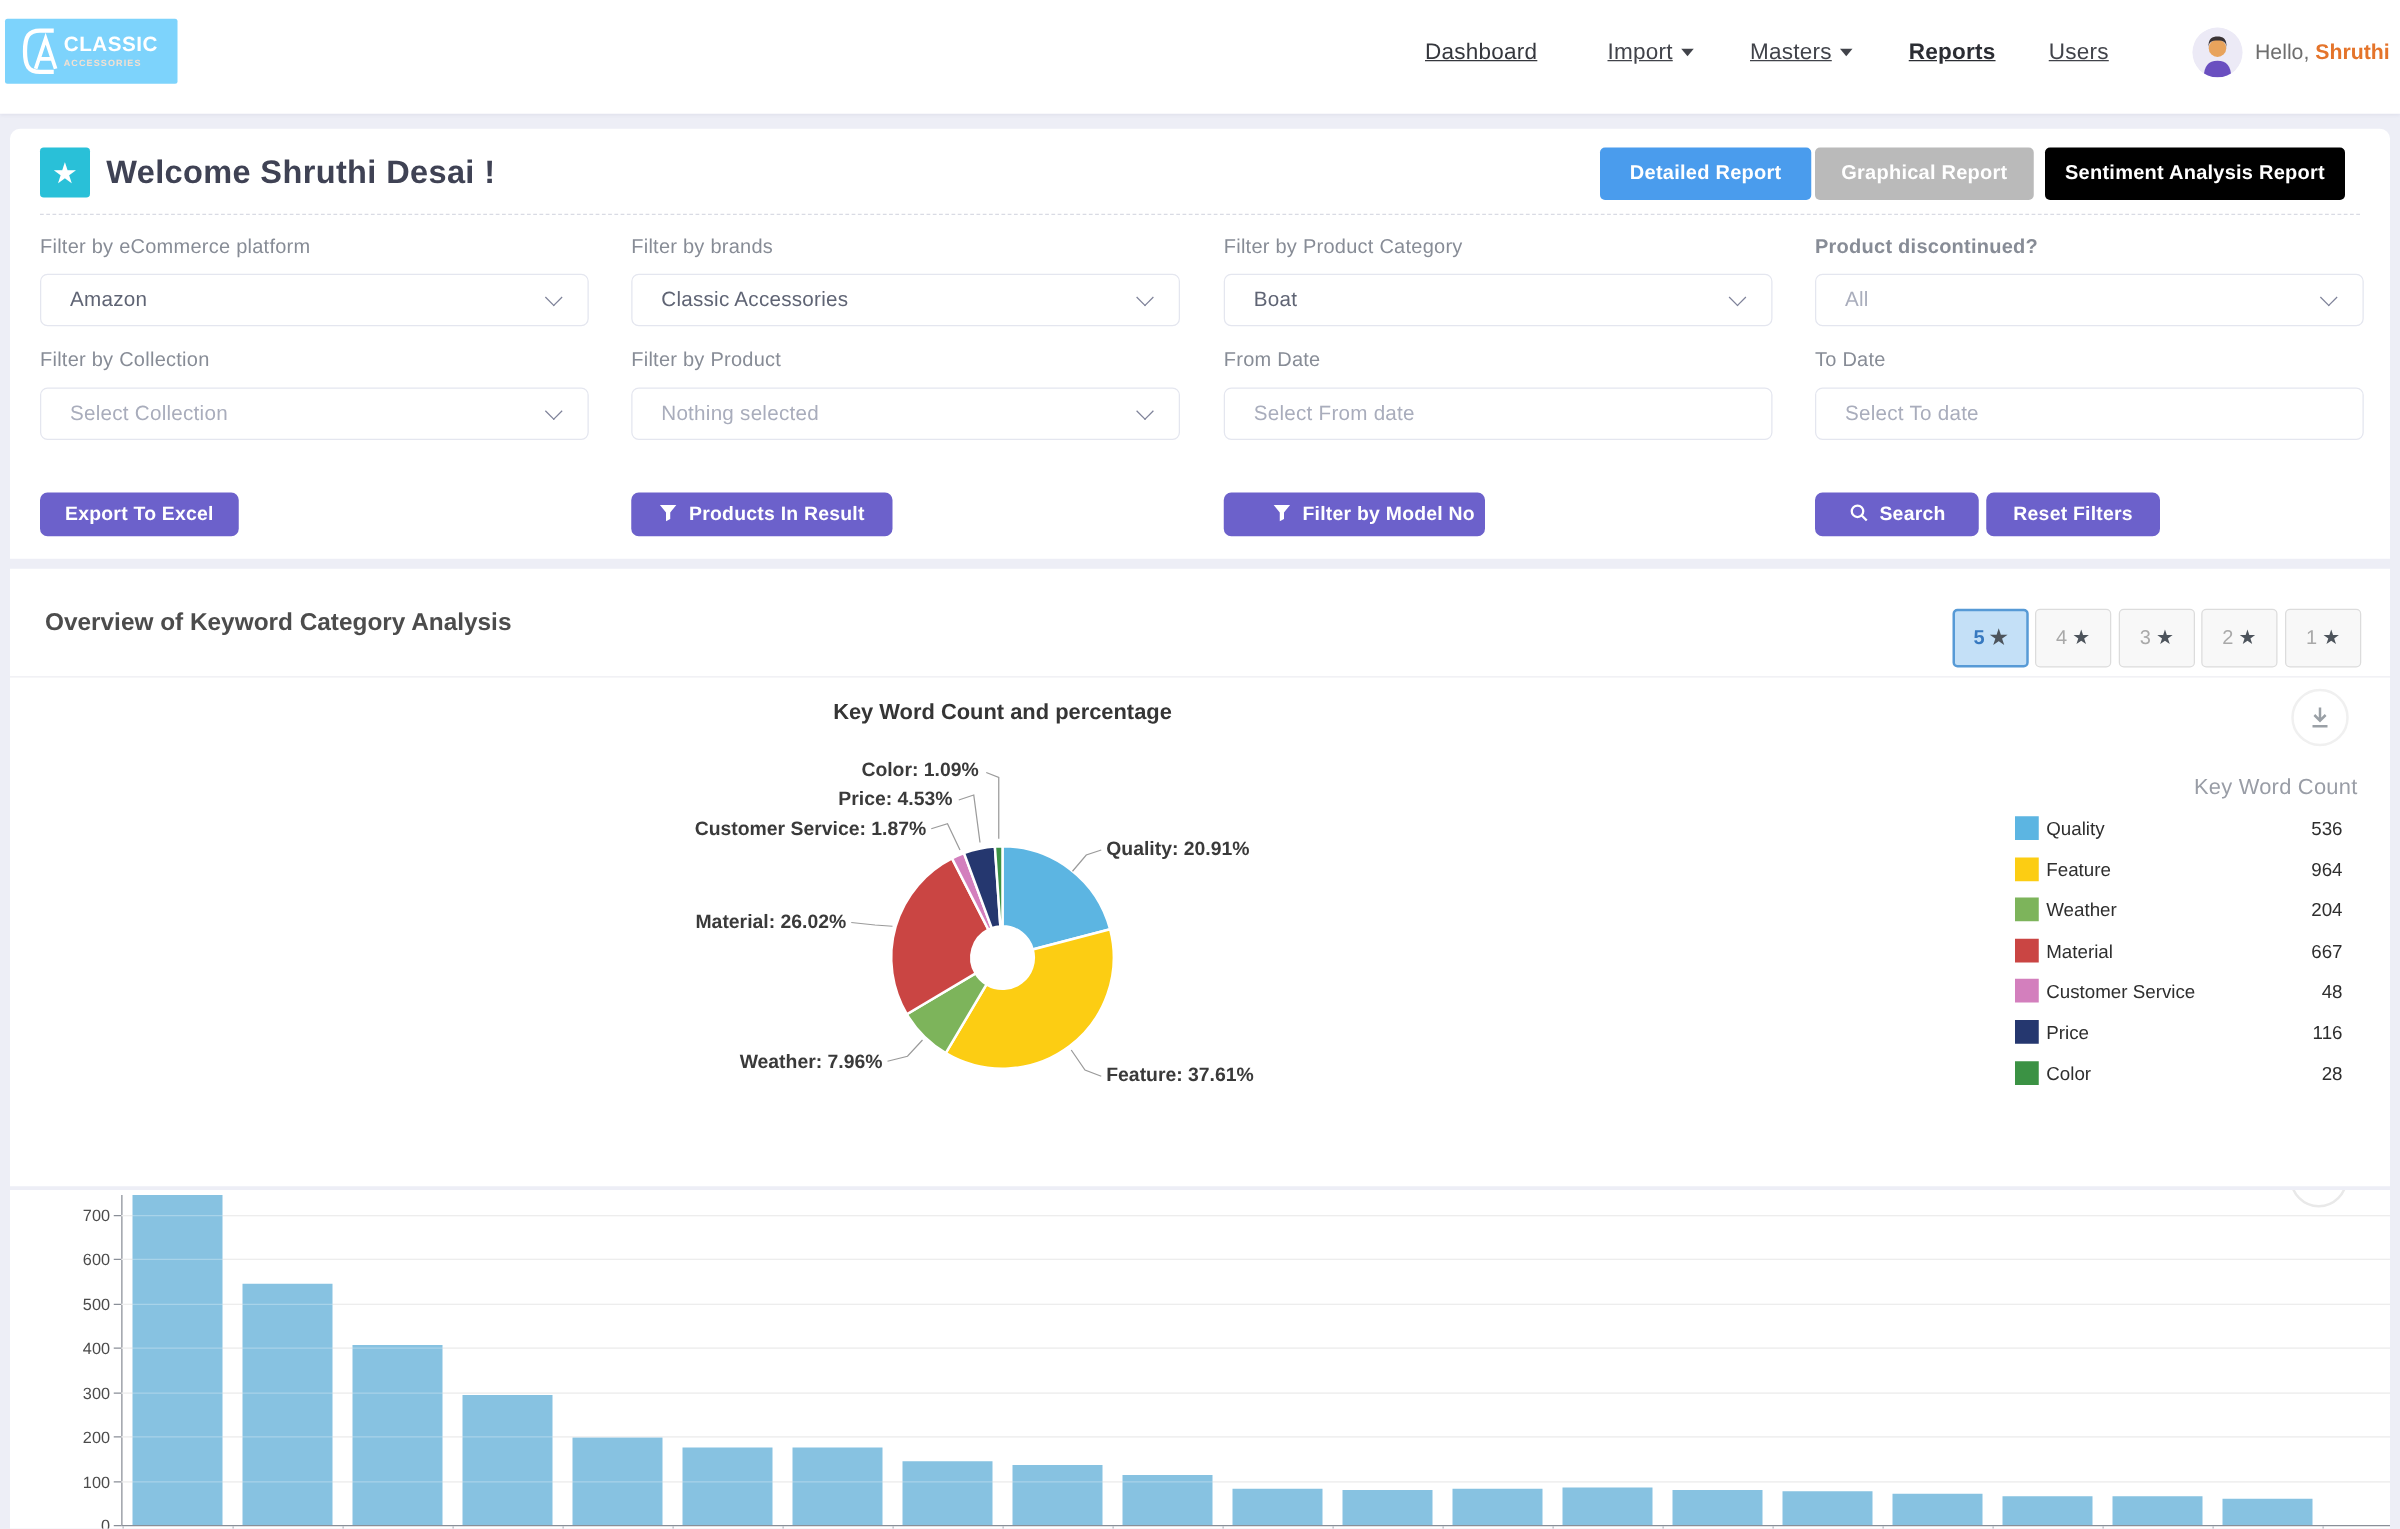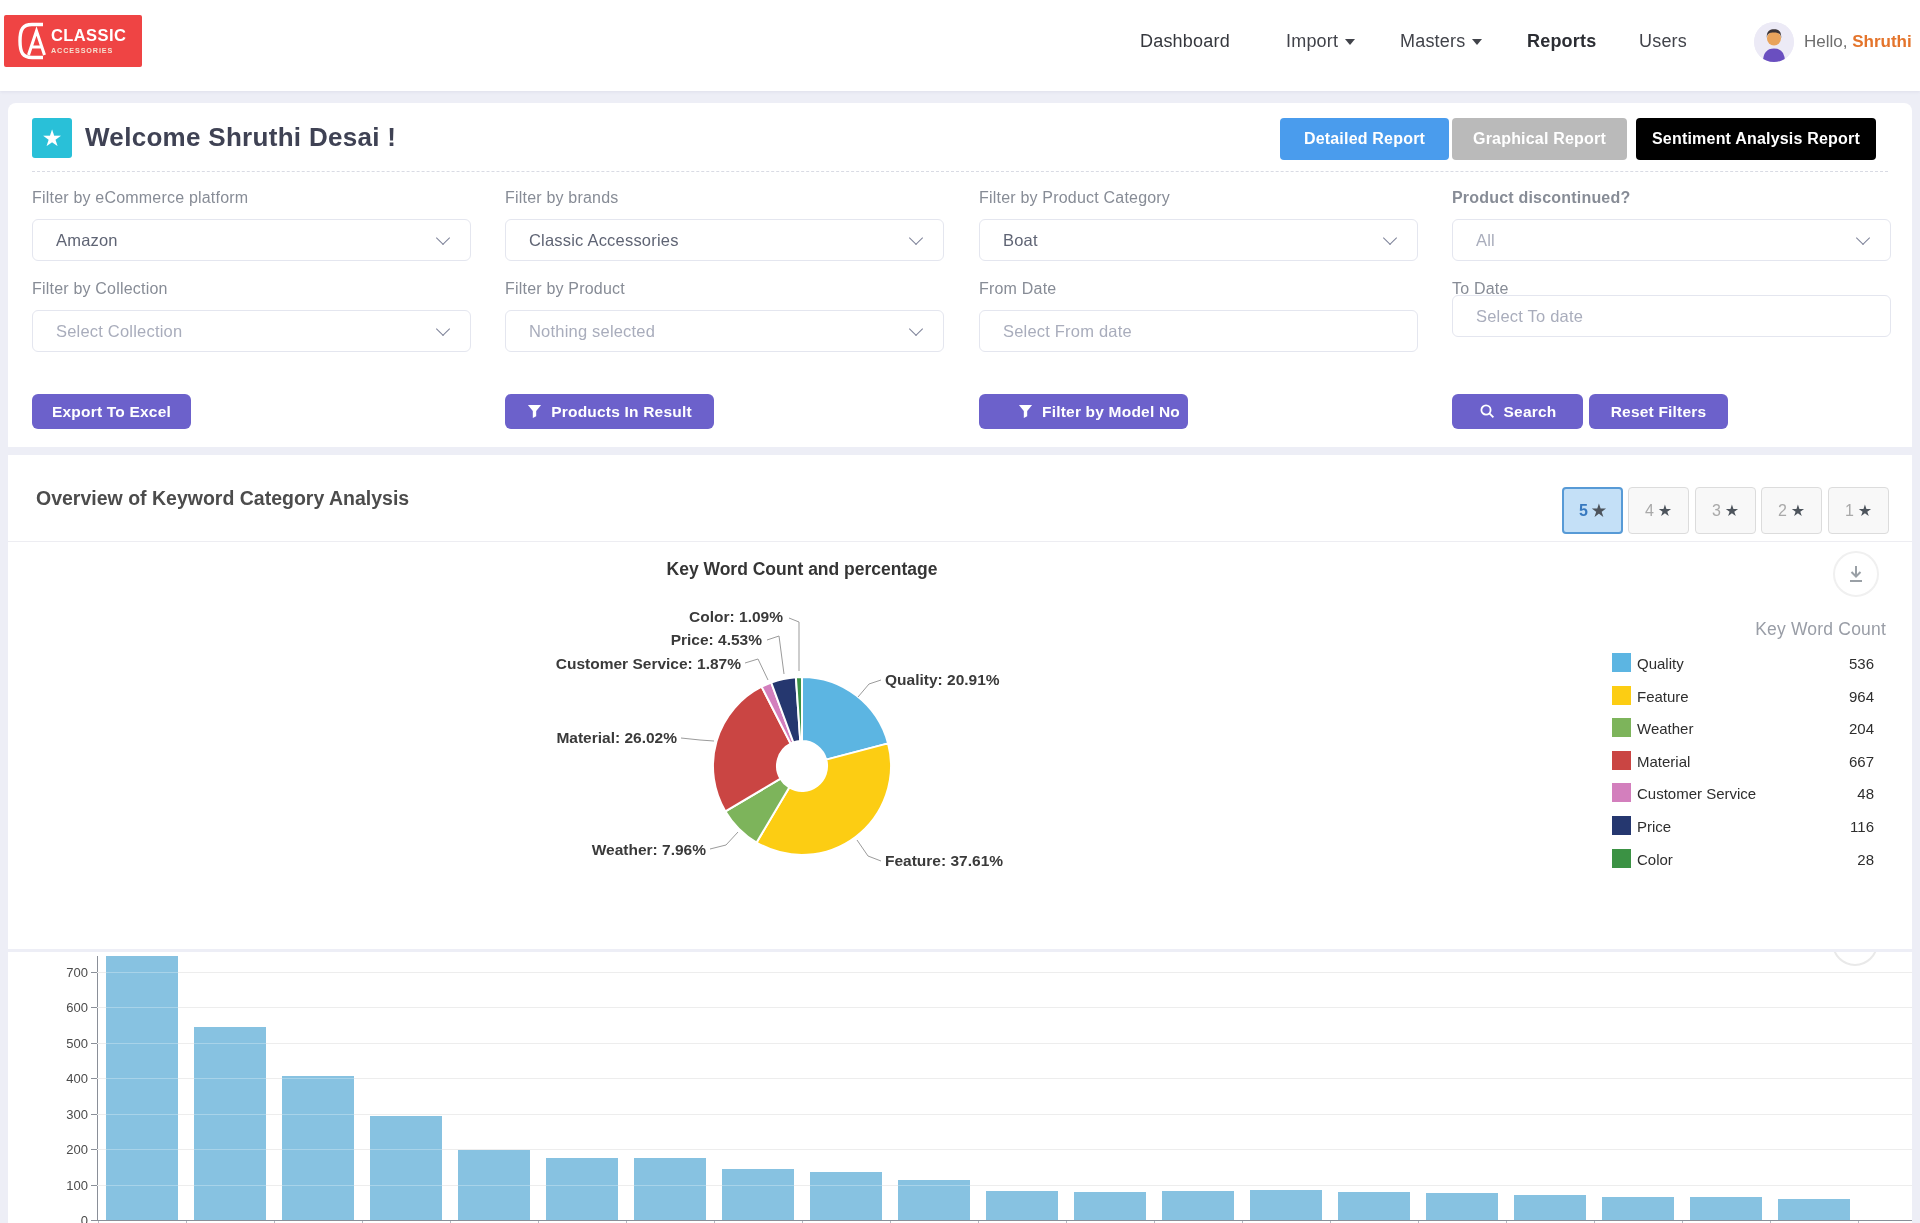--- a/index.html
+++ b/index.html
@@ -2,22 +2,22 @@
 <html><head>
 <meta charset="utf-8">
 <style>
 * { margin:0; padding:0; box-sizing:border-box; }
 html,body { width:1920px; height:1223px; overflow:hidden; }
 body { font-family:"Liberation Sans", sans-serif; background:#edeef6; position:relative; }
 .abs { position:absolute; }
 
 
 #navbar { position:absolute; left:0; top:0; width:1920px; height:91px; background:#ffffff; box-shadow:0 1px 3px rgba(60,60,120,.08); }
-#logo { position:absolute; left:4px; top:15px; width:138px; height:52px; background:#ef4444; border-radius:2px; }
-.navlink { position:absolute; top:31px; font-size:18px; color:#41434a; letter-spacing:.2px; }
+#logo { position:absolute; left:4px; top:15px; width:138px; height:52px; background:#7dd3fc; border-radius:2px; }
+.navlink { position:absolute; top:31px; font-size:18px; color:#41434a; letter-spacing:.2px;text-decoration:underline; }
 .caret { display:inline-block; width:0; height:0; border-left:5px solid transparent; border-right:5px solid transparent; border-top:6px solid #41434a; margin-left:7px; vertical-align:middle; }
 #hello { position:absolute; top:32px; left:1804px; font-size:17px; color:#6e6e6e; }
 #hello b { color:#e4742b; }
 #avatar { position:absolute; left:1754px; top:22px; width:40px; height:40px; border-radius:50%; background:#eceaf6; overflow:hidden; }
 
 
 #card1 { position:absolute; left:8px; top:103px; width:1904px; height:344px; background:#ffffff; border-radius:8px 8px 0 0; }
 #starbox { position:absolute; left:24px; top:15px; width:40px; height:40px; background:#29c0d8; border-radius:3px; color:#fff; text-align:center; line-height:40px; font-size:23px; }
 #welcome { position:absolute; left:77px; top:19px; font-size:26px; font-weight:bold; color:#3f4254; letter-spacing:.3px; }
 .repbtn { position:absolute; top:15px; height:42px; border-radius:4px; color:#fff; font-size:16px; font-weight:bold; text-align:center; line-height:42px; letter-spacing:.2px; }
@@ -104,21 +104,21 @@
   <div class="fselect selph" style="left:1444px;top:116px;">All<span class="chev"></span></div>
 
   <div class="flabel" style="left:24px;  top:177px;">Filter by Collection</div>
   <div class="flabel" style="left:497px; top:177px;">Filter by Product</div>
   <div class="flabel" style="left:971px; top:177px;">From Date</div>
   <div class="flabel" style="left:1444px;top:177px;">To Date</div>
 
   <div class="fselect selph" style="left:24px;  top:207px;">Select Collection<span class="chev"></span></div>
   <div class="fselect selph" style="left:497px; top:207px;">Nothing selected<span class="chev"></span></div>
   <div class="fselect selph" style="left:971px; top:207px;">Select From date</div>
-  <div class="fselect selph" style="left:1444px;top:192px;">Select To date</div>
+  <div class="fselect selph" style="left:1444px;top:207px;">Select To date</div>
 
   <div class="pbtn" style="left:24px;  width:159px;">Export To Excel</div>
   <div class="pbtn" style="left:497px; width:209px;"><svg class="bicon" width="15" height="15" viewBox="0 0 16 16">
         <path d="M1 1 L15 1 L9.8 7.5 L9.8 13 L6.2 15 L6.2 7.5 Z" fill="#fff"></path>
       </svg>Products In Result</div>
   <div class="pbtn" style="left:971px; width:209px;padding-left:31px;"><svg class="bicon" width="15" height="15" viewBox="0 0 16 16">
         <path d="M1 1 L15 1 L9.8 7.5 L9.8 13 L6.2 15 L6.2 7.5 Z" fill="#fff"></path>
       </svg>Filter by Model No</div>
   <div class="pbtn" style="left:1444px;width:131px;"><svg class="bicon" width="16" height="16" viewBox="0 0 16 16">
         <circle cx="7" cy="7" r="4.6" fill="none" stroke="#fff" stroke-width="1.8"></circle>

